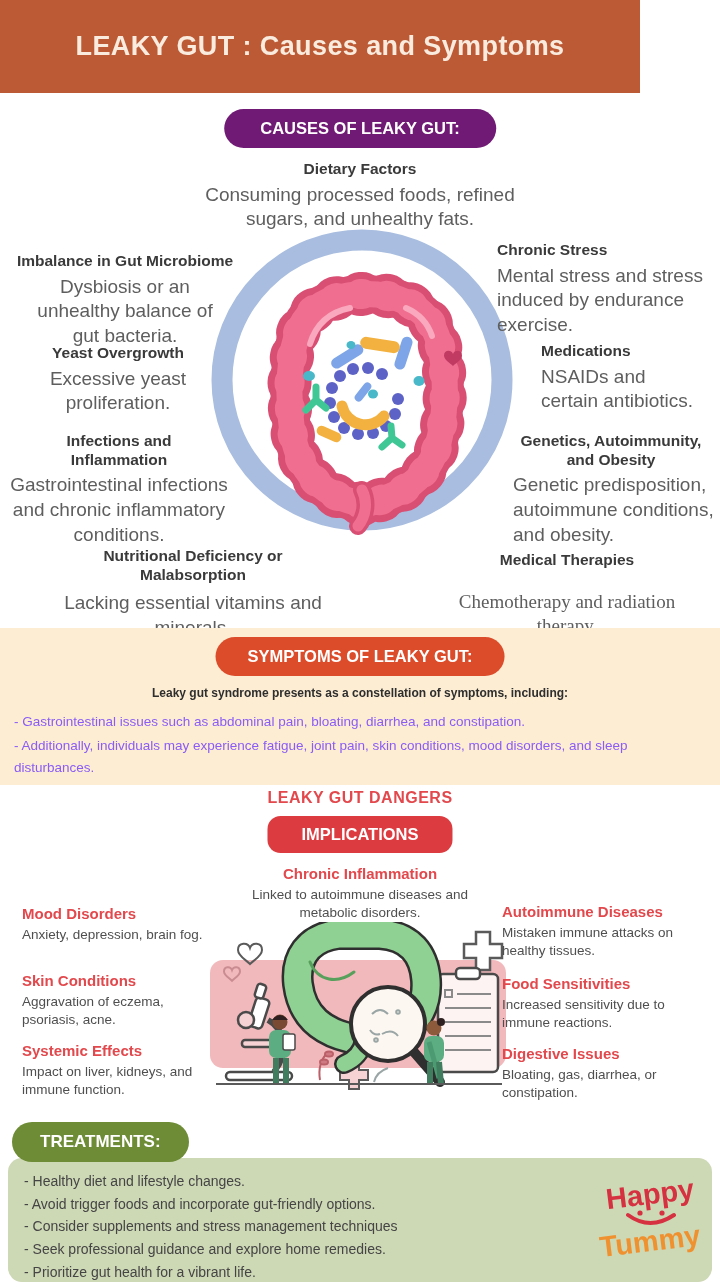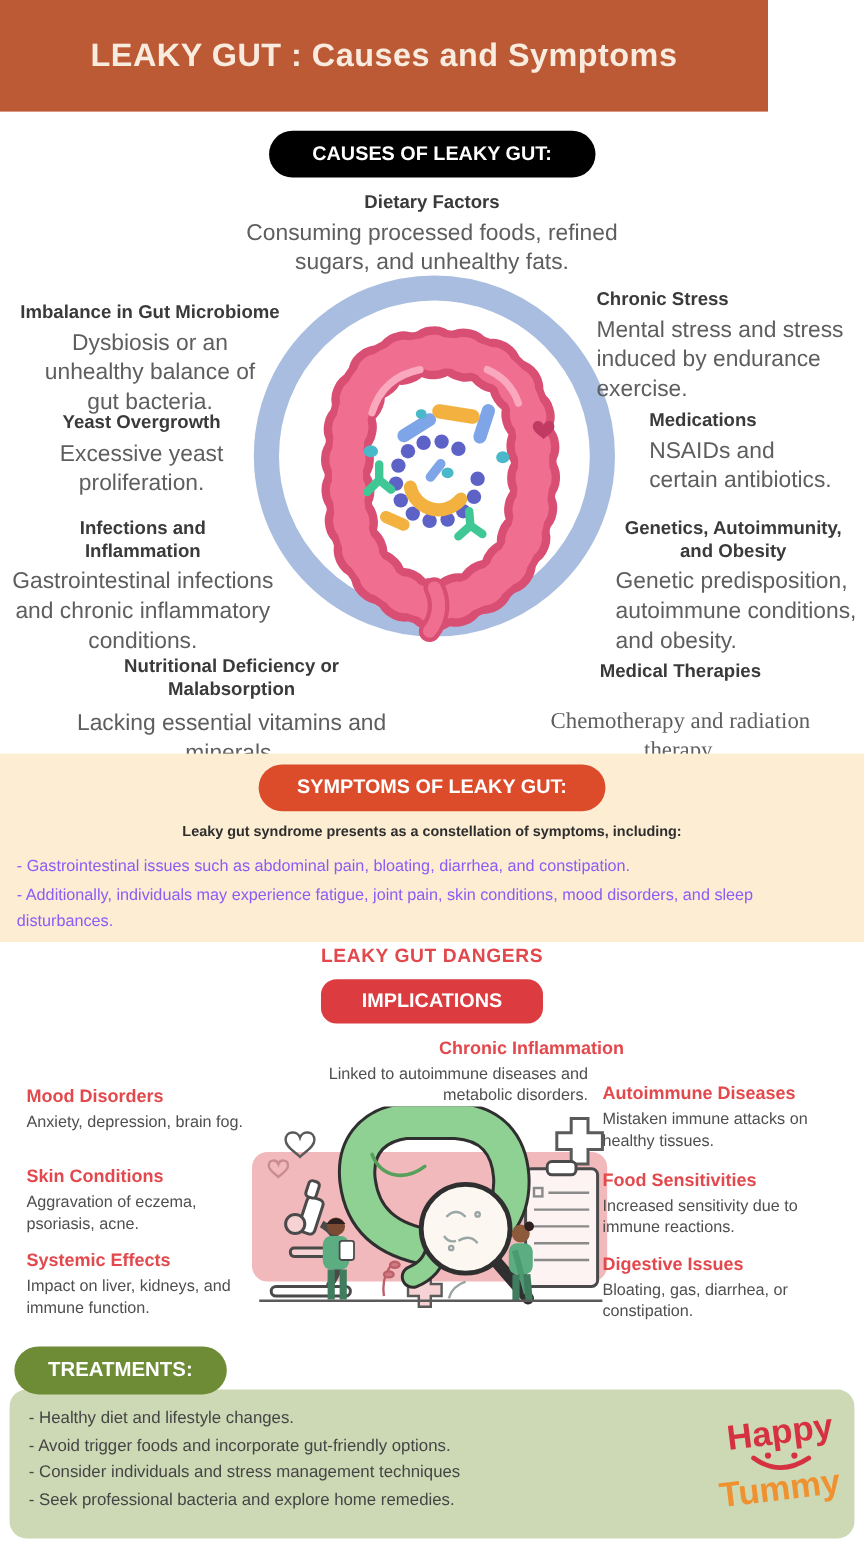--- a/index.html
+++ b/index.html
@@ -7,21 +7,21 @@
         font-family:"Liberation Sans",sans-serif;}
   .abs{position:absolute;}
 
   
   .header{left:0;top:0;width:640px;height:93px;background:#bd5a36;
           display:flex;align-items:center;justify-content:center;}
   .header h1{margin:0;font-size:27px;font-weight:bold;color:#f9ecdf;letter-spacing:.4px;}
 
   
   .pill{color:#ffffff;font-weight:bold;text-align:center;white-space:nowrap;}
-  .pill-causes{left:50%;top:109px;transform:translateX(-50%);background:#000000;
+  .pill-causes{left:50%;top:109px;transform:translateX(-50%);background:#701a75;
                border-radius:24px;padding:10px 36px;font-size:16.5px;}
   .pill-symptoms{left:50%;top:637px;transform:translateX(-50%);background:#dc4c2b;
                border-radius:24px;padding:10px 32px;font-size:16.5px;}
   .pill-implications{left:50%;top:816px;transform:translateX(-50%);background:#dc3c40;
                border-radius:13px;padding:9px 34px;font-size:16.5px;}
   .pill-treatments{left:12px;top:1122px;background:#6d8c35;border-radius:20px;
                padding:10px 28px;font-size:17px;}
 
   
   .cause{text-align:center;}
@@ -32,21 +32,21 @@
   
   .symptoms-band{left:0;top:628px;width:720px;height:157px;background:#fcedd3;}
   .symptoms-lead{left:0;top:686px;width:720px;text-align:center;
                  font-weight:bold;font-size:12px;color:#2e2e2e;}
   .symptoms-bullets{left:14px;top:711px;width:694px;font-size:13.5px;color:#8b5cf6;line-height:1.62;}
   .symptoms-bullets p{margin:0 0 2px 0;}
 
   
   .dangers-title{left:0;top:789px;width:720px;text-align:center;font-weight:bold;
                  font-size:16px;color:#e2484c;letter-spacing:.5px;}
-  .impl-center{left:200px;top:865px;width:320px;text-align:right;}
+  .impl-center{left:200px;top:865px;width:320px;text-align:center;}
   .impl .t{color:#e2484c;font-weight:bold;font-size:15px;margin-bottom:3px;line-height:1.2;}
   .impl .d{font-size:13.5px;color:#4f4f4f;line-height:1.32;}
 
   
   .treat-panel{left:8px;top:1158px;width:704px;height:124px;background:#cdd8b5;border-radius:14px;}
   .treat-bullets{left:24px;top:1170px;width:540px;font-size:14px;color:#454545;line-height:1.62;}
   .treat-bullets p{margin:0;}
 
   
   .logo{left:586px;top:1178px;width:128px;text-align:center;}
@@ -269,22 +269,23 @@
   <div class="abs impl" style="left:502px;top:1045px;width:205px;">
     <div class="t">Digestive Issues</div>
     <div class="d">Bloating, gas, diarrhea, or constipation.</div>
   </div>
 
   <div class="abs treat-panel"></div>
   <div class="abs pill pill-treatments">TREATMENTS:</div>
   <div class="abs treat-bullets">
     <p>- Healthy diet and lifestyle changes.</p>
     <p>- Avoid trigger foods and incorporate gut-friendly options.</p>
-    <p>- Consider individuals and stress management techniques</p>
-    <p>- Seek professional bacteria and explore home remedies.</p>
+    <p>- Consider supplements and stress management techniques</p>
+    <p>- Seek professional guidance and explore home remedies.</p>
+    <p>- Prioritize gut health for a vibrant life.</p>
   </div>
 
   <div class="abs logo">
     <span class="l1">Happy</span>
     <svg width="64" height="20" viewBox="0 0 64 20">
       <circle cx="22" cy="4" r="2.6" fill="#d63140"></circle>
       <circle cx="44" cy="4" r="2.6" fill="#d63140"></circle>
       <path d="M 10 6 Q 32 22 56 6" stroke="#d63140" stroke-width="4" fill="none" stroke-linecap="round"></path>
     </svg>
     <span class="l2">Tummy</span>

